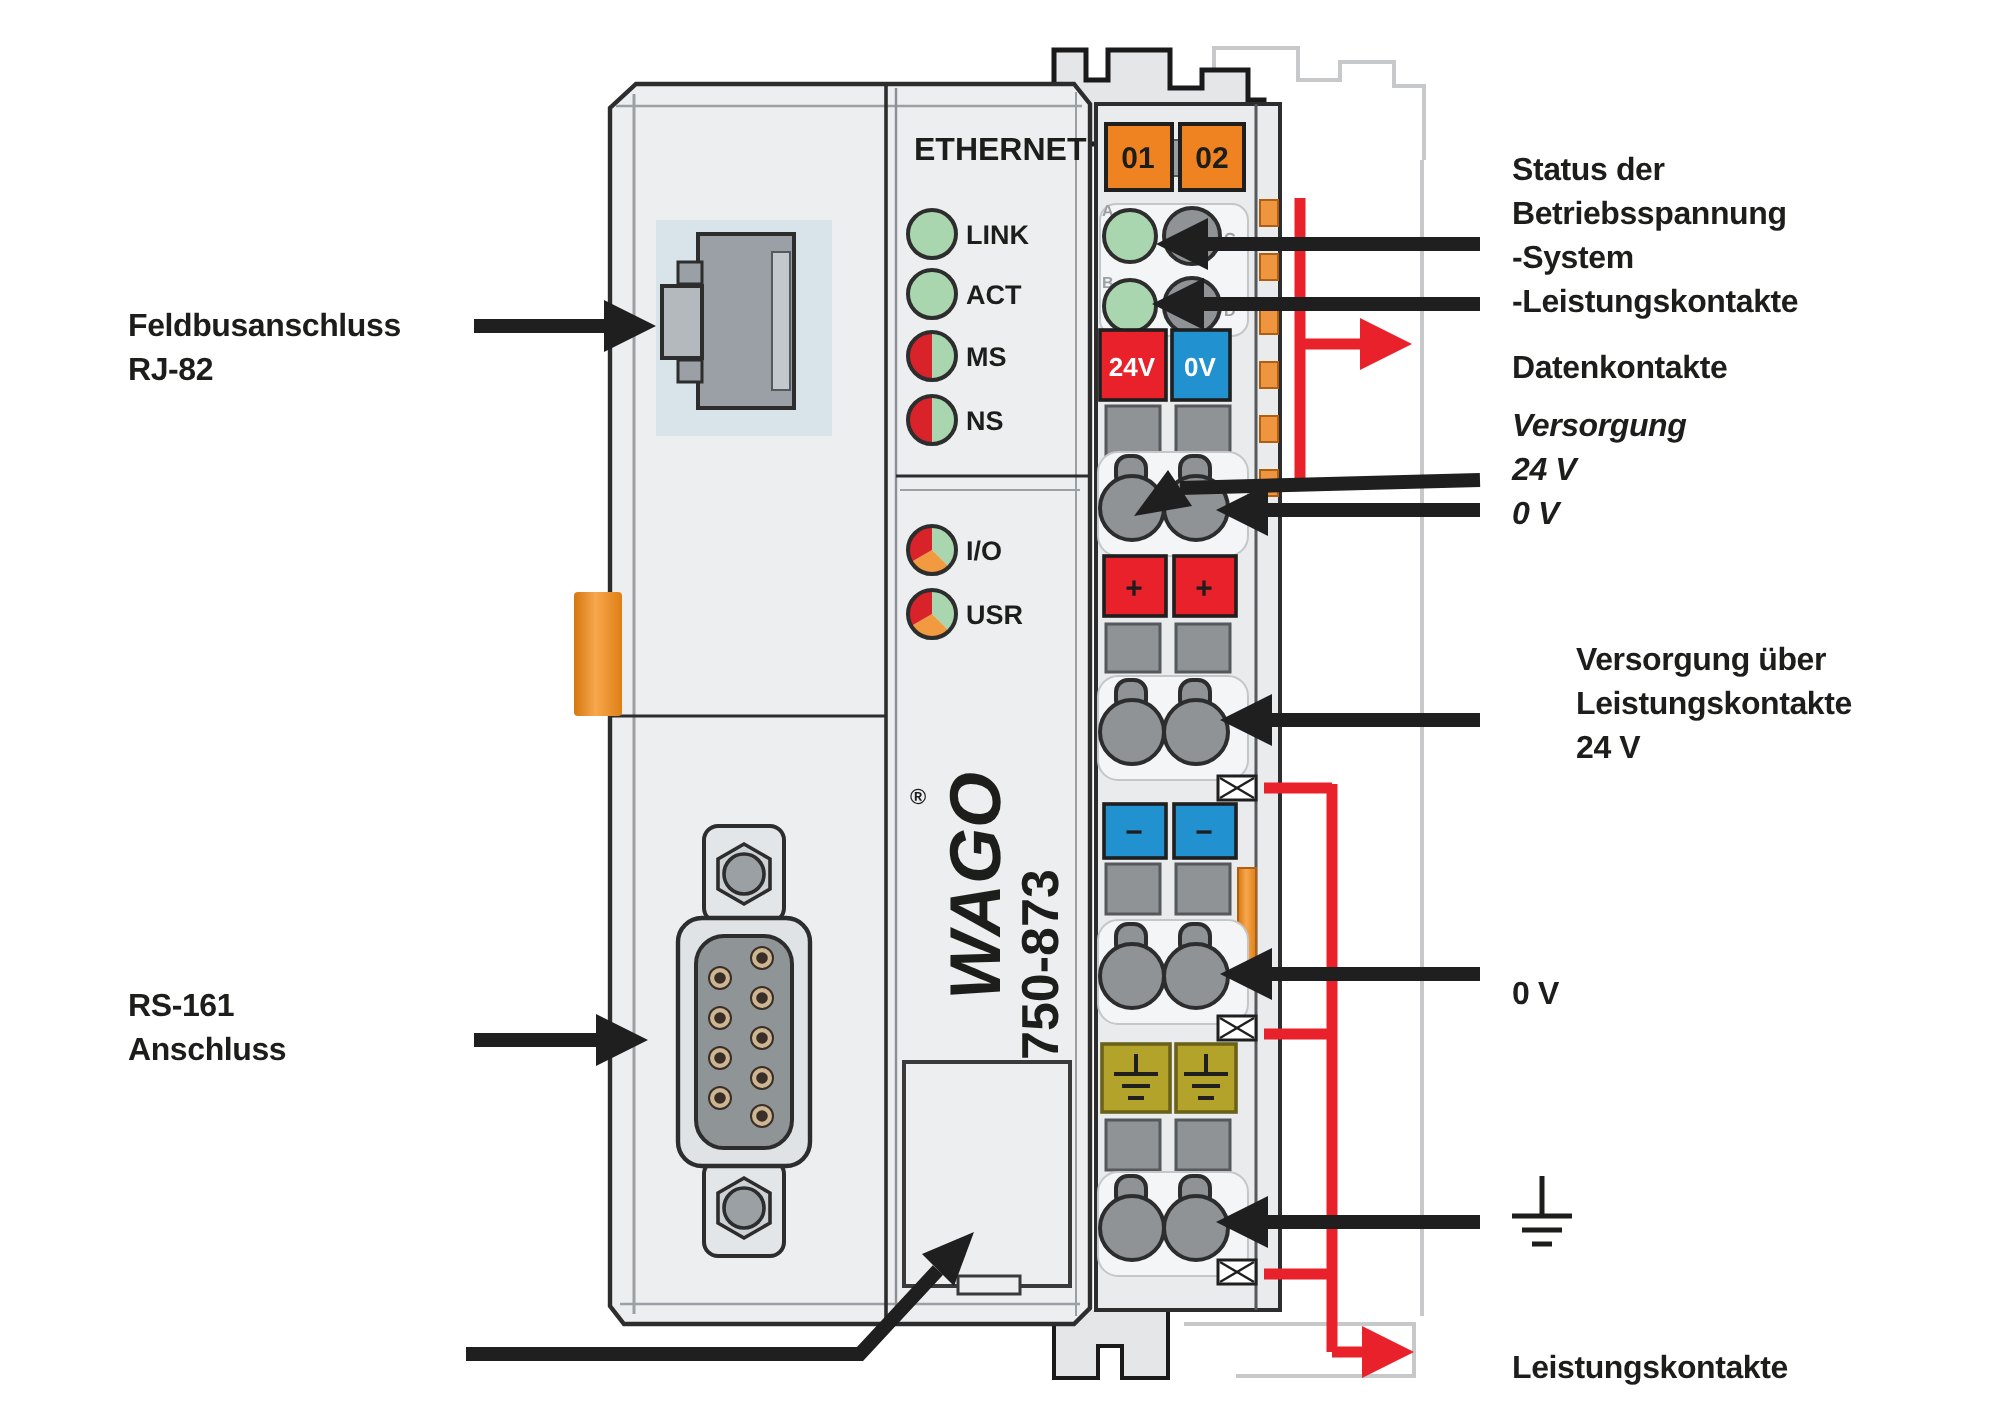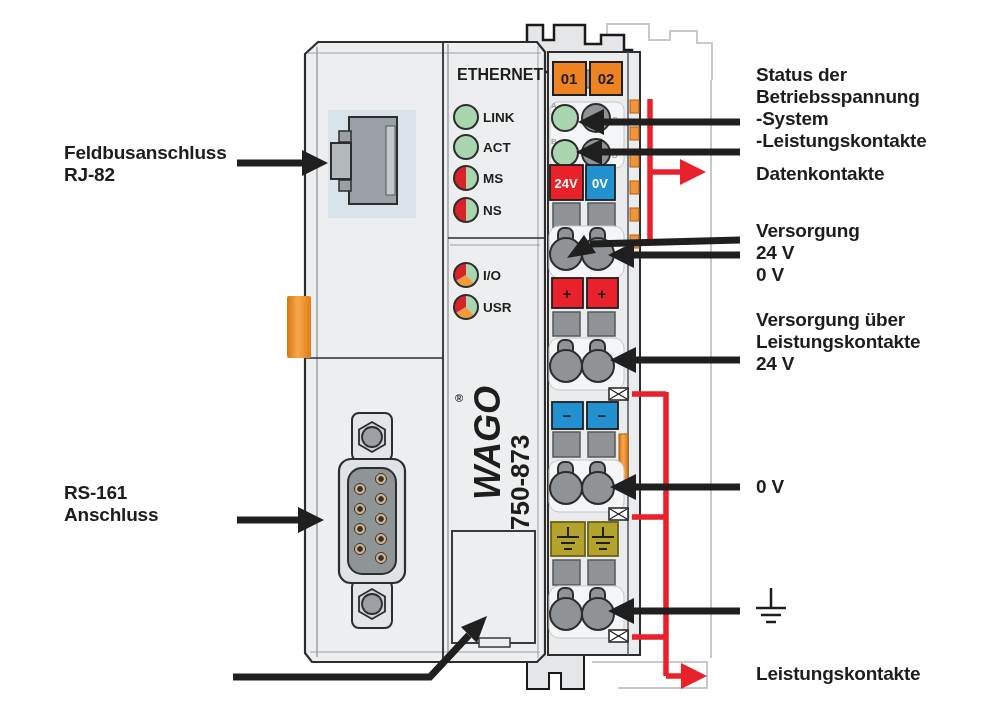--- a/index.html
+++ b/index.html
@@ -1,20 +1,20 @@
 <!DOCTYPE html>
 <html><head>
 <meta charset="utf-8">
 <style>
   html,body{margin:0;padding:0;background:#ffffff;}
   #stage{position:relative;width:1000px;height:709px;background:#ffffff;overflow:hidden;
          font-family:"Liberation Sans",sans-serif;}
   #stage svg{position:absolute;left:0;top:0;}
-  .label{position:absolute;font-weight:bold;font-size:19px;line-height:22px;color:#1d1d1b;
-         white-space:pre-line;letter-spacing:-0.2px;}
+  .label{position:absolute;font-weight:bold;font-size:16px;line-height:22px;color:#1d1d1b;
+         white-space:pre-line;letter-spacing:-0.2px;margin-top:11px;}
   .svgtxt{font-family:"Liberation Sans",sans-serif;font-weight:bold;fill:#1d1d1b;}
   .ledlbl{font-size:13.5px;}
   .blocktxt{font-size:13px;fill:#ffffff;text-anchor:middle;}
   .signtxt{font-size:15px;text-anchor:middle;}
   .tinytxt{font-size:8px;fill:#9aa0a3;font-weight:bold;}
 </style>
 </head>
 <body>
 
 <div id="stage">
@@ -353,22 +353,22 @@
 <div class="label" style="left:64px;top:142px;">Feldbusanschluss
 RJ-82</div>
 <div class="label" style="left:64px;top:482px;">RS-161
 Anschluss</div>
 
 <div class="label" style="left:756px;top:64px;">Status der
 Betriebsspannung
 -System
 -Leistungskontakte</div>
 <div class="label" style="left:756px;top:163px;">Datenkontakte</div>
-<div class="label" style="left:756px;top:220px;">Versorgung
+<div class="label" style="left:756px;top:192px;font-style:italic;">Versorgung
 24 V
 0 V</div>
-<div class="label" style="left:756px;top:309px;">Versorgung über
+<div class="label" style="left:788px;top:309px;">Versorgung über
 Leistungskontakte
 24 V</div>
 <div class="label" style="left:756px;top:476px;">0 V</div>
 <div class="label" style="left:756px;top:663px;">Leistungskontakte</div>
 
 </div>
 
 </body></html>

